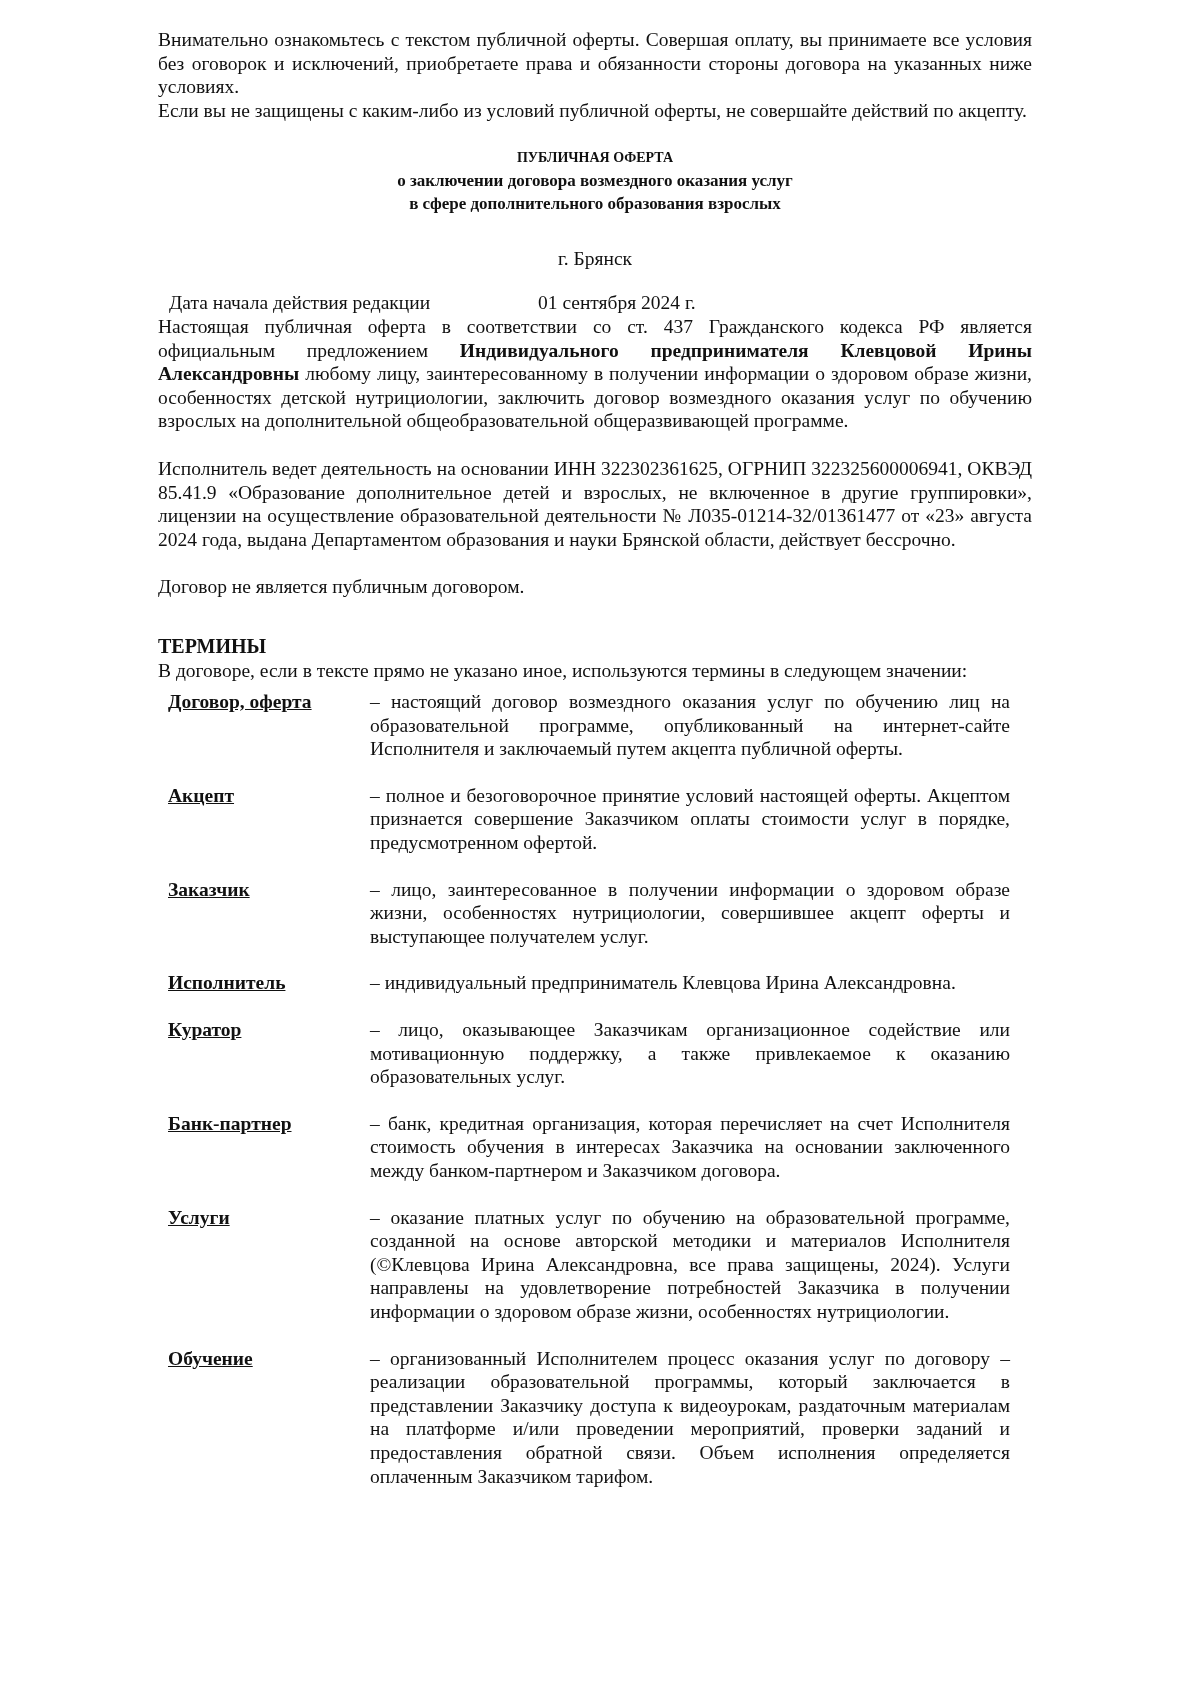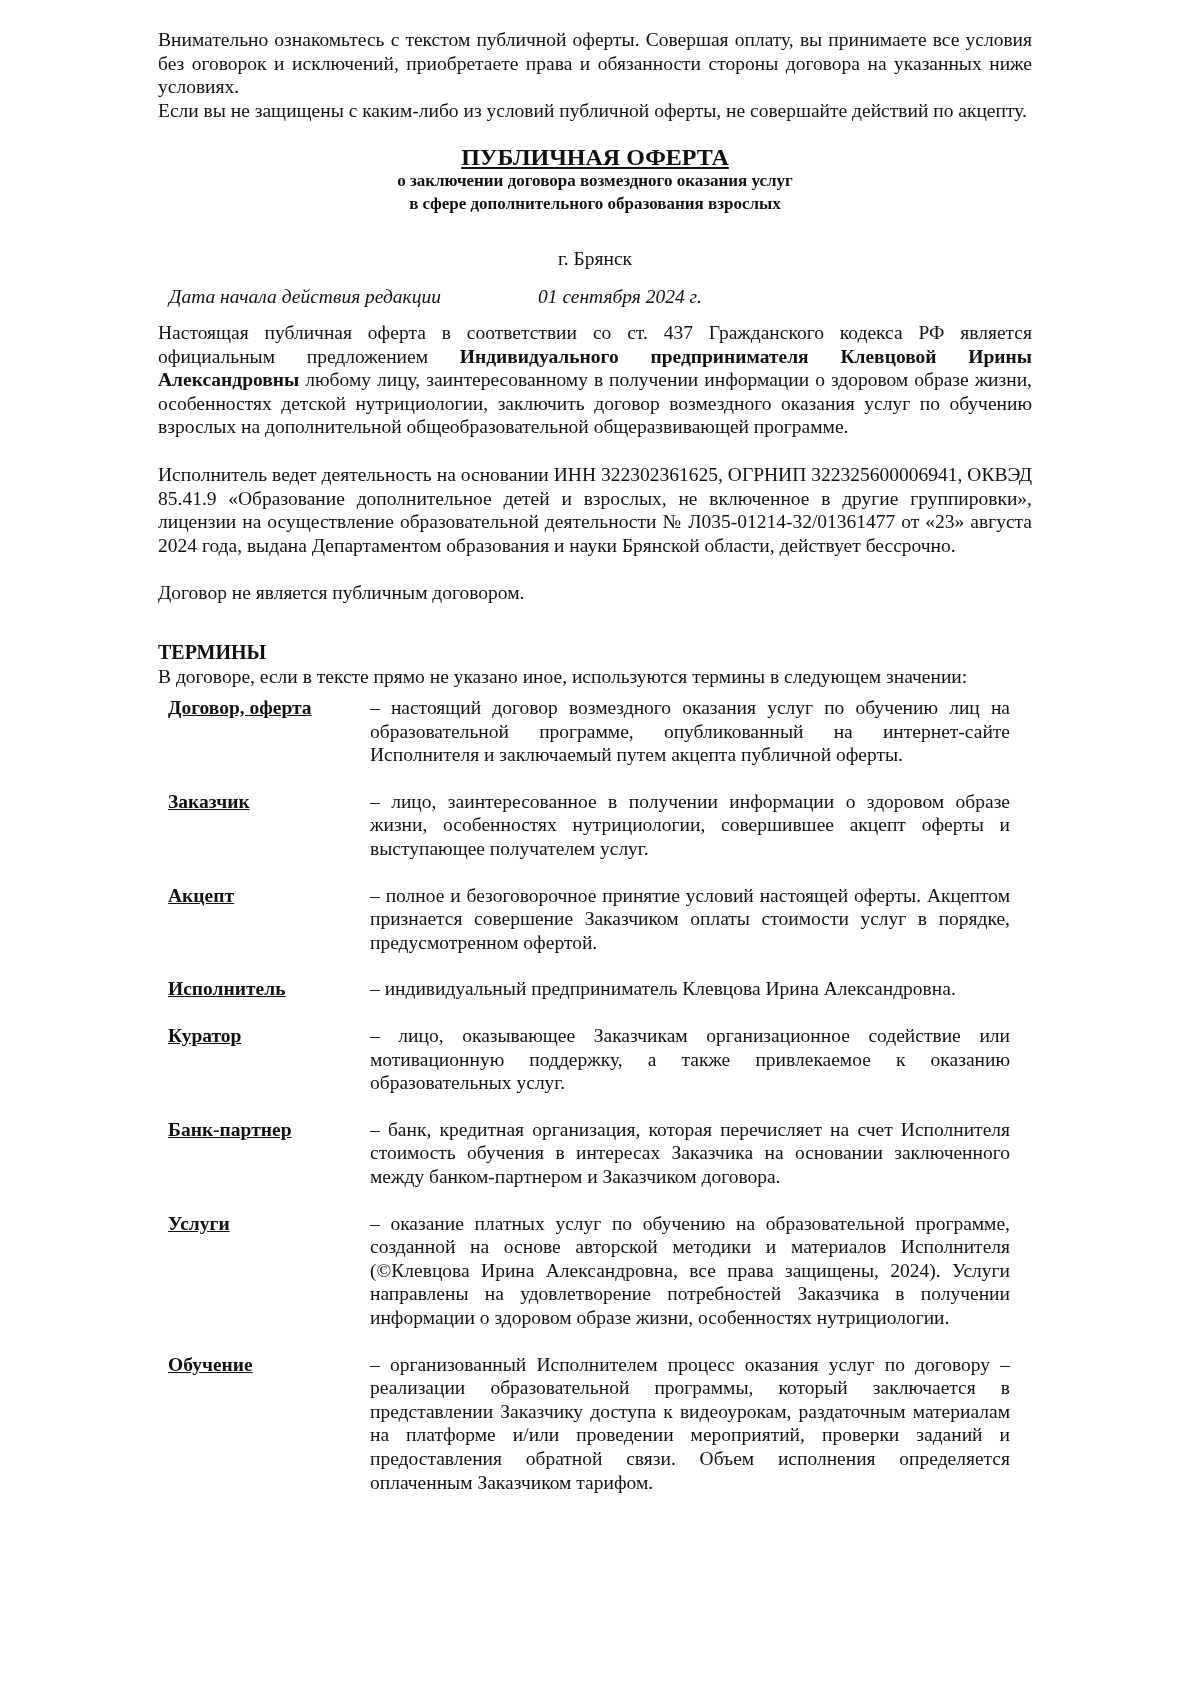--- a/index.html
+++ b/index.html
@@ -7,27 +7,27 @@
       width: 1200px; height: 1697px; position: relative; overflow: hidden;
       font-family: "Liberation Serif", "DejaVu Serif", serif;
       color: #111111;
       font-size: 19.5px;
       line-height: 23.6px;
     }
     .page { position: absolute; left: 158px; top: 28px; width: 874px; }
     p { margin: 0; text-align: justify; }
     .intro p.last { text-align-last: left; }
     .title-block { text-align: center; margin-top: 24px; font-weight: bold; }
-    .title-block .t1 { font-size: 24px; line-height: 23px; text-decoration: underline; }
+    .title-block .t1 { font-size: 14px; line-height: 23px; }
     .title-block .t2, .title-block .t3 { font-size: 17px; line-height: 23px; }
     .city { text-align: center; margin-top: 32px; }
-    .edition { margin-top: 14px; position: relative; height: 24px; font-style: italic; }
+    .edition { margin-top: 20px; position: relative; height: 24px; }
     .edition .lbl { position: absolute; left: 11px; top: 0; }
     .edition .val { position: absolute; left: 380px; top: 0; text-align: center; }
-    .para { margin-top: 12px; }
+    .para { margin-top: 0; }
     .para-gap { margin-top: 24px; }
     .bold { font-weight: bold; }
     .terms-heading { margin-top: 36px; font-weight: bold; font-size: 20px; }
     .terms-intro { margin-top: 0; }
     .terms { margin-top: 8px; }
     .term-row { display: flex; margin-bottom: 23px; }
     .term-label { width: 212px; padding-left: 10px; box-sizing: border-box; font-weight: bold; flex: none; text-decoration: underline; }
     .term-def { width: 640px; text-align: justify; }
   </style>
 </head>
@@ -61,26 +61,26 @@
 
   <div class="terms-heading">ТЕРМИНЫ</div>
   <p class="terms-intro">В договоре, если в тексте прямо не указано иное, используются термины в следующем значении:</p>
 
   <div class="terms">
     <div class="term-row">
       <div class="term-label">Договор, оферта</div>
       <div class="term-def">– настоящий договор возмездного оказания услуг по обучению лиц на образовательной программе, опубликованный на интернет-сайте Исполнителя и заключаемый путем акцепта публичной оферты.</div>
     </div>
     <div class="term-row">
+      <div class="term-label">Акцепт</div>
+      <div class="term-def">– полное и безоговорочное принятие условий настоящей оферты. Акцептом признается совершение Заказчиком оплаты стоимости услуг в порядке, предусмотренном офертой.</div>
+    </div>
+    <div class="term-row">
       <div class="term-label">Заказчик</div>
       <div class="term-def">– лицо, заинтересованное в получении информации о здоровом образе жизни, особенностях нутрициологии, совершившее акцепт оферты и выступающее получателем услуг.</div>
-    </div>
-    <div class="term-row">
-      <div class="term-label">Акцепт</div>
-      <div class="term-def">– полное и безоговорочное принятие условий настоящей оферты. Акцептом признается совершение Заказчиком оплаты стоимости услуг в порядке, предусмотренном офертой.</div>
     </div>
     <div class="term-row">
       <div class="term-label">Исполнитель</div>
       <div class="term-def">– индивидуальный предприниматель Клевцова Ирина Александровна.</div>
     </div>
     <div class="term-row">
       <div class="term-label">Куратор</div>
       <div class="term-def">– лицо, оказывающее Заказчикам организационное содействие или мотивационную поддержку, а также привлекаемое к оказанию образовательных услуг.</div>
     </div>
     <div class="term-row">

